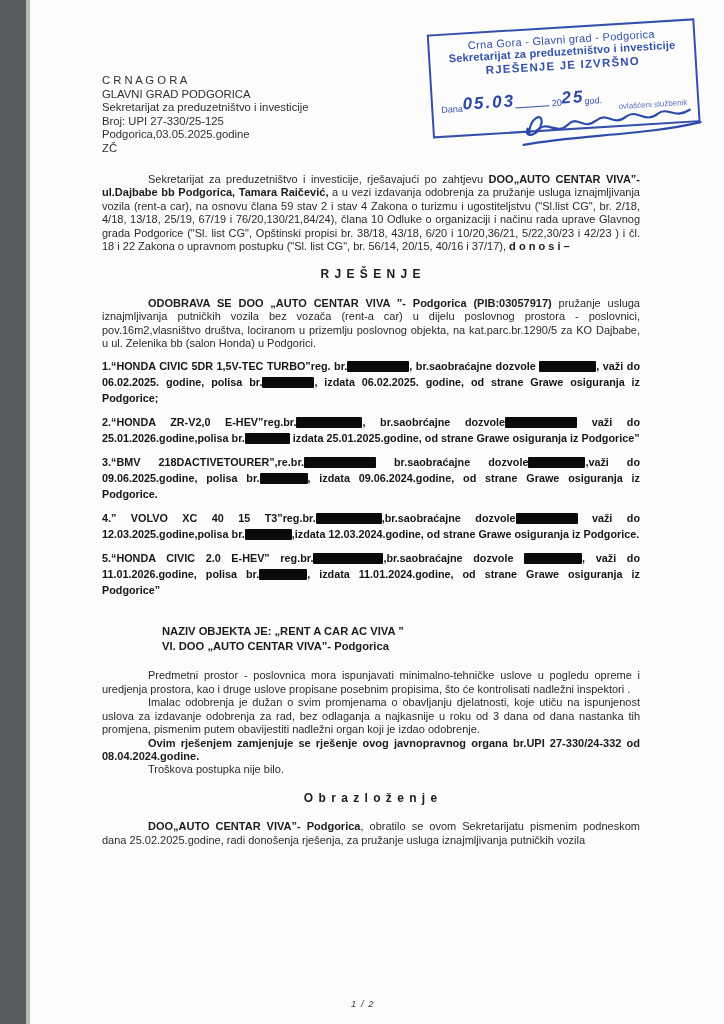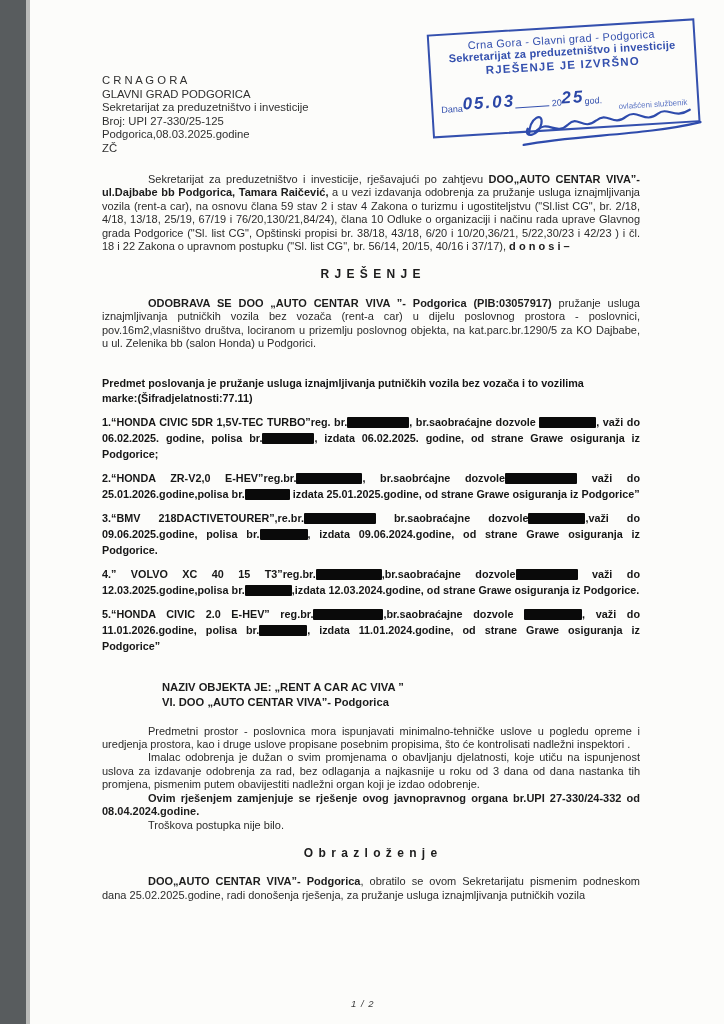--- a/index.html
+++ b/index.html
@@ -72,36 +72,32 @@
         <path d="M8,38 C60,31 130,36 186,26"></path>
       </g>
     </svg>
   </div>
 
   <div class="header-block">
     <div>C R N A  G O R A</div>
     <div>GLAVNI GRAD PODGORICA</div>
     <div>Sekretarijat za preduzetništvo i investicije</div>
     <div>Broj: UPI 27-330/25-125</div>
-    <div>Podgorica,08.03.2025.godine</div>
+    <div>Podgorica,03.05.2025.godine</div>
     <div>ZČ</div>
   </div>
 
   <div class="content">
 
     <p class="indent mt-md"><span>Sekretarijat za preduzetništvo i investicije, rješavajući po zahtjevu </span><strong>DOO„AUTO CENTAR VIVA”- ul.Dajbabe bb Podgorica, Tamara Raičević,</strong><span> a u  vezi izdavanja odobrenja za pružanje usluga iznajmljivanja vozila (rent-a car), na osnovu člana 59 stav 2 i  stav  4 Zakona o turizmu i ugostiteljstvu ("Sl.list CG", br. 2/18, 4/18, 13/18, 25/19, 67/19 i 76/20,130/21,84/24), člana 10 Odluke o organizaciji i načinu rada uprave Glavnog grada  Podgorice ("Sl. list CG", Opštinski propisi br. 38/18, 43/18, 6/20 i 10/20,36/21, 5/22,30/23 i 42/23 ) i čl. 18 i 22 Zakona o  upravnom  postupku ("Sl. list CG", br. 56/14, 20/15, 40/16 i 37/17), </span><strong>d o n o s i –</strong></p>
 
     <p class="h-center mt-md">R J E Š E N J E</p>
 
     <p class="indent mt-md"><strong>ODOBRAVA SE  DOO „AUTO CENTAR VIVA ”- Podgorica (PIB:03057917)</strong><span> pružanje usluga iznajmljivanja putničkih vozila bez vozača (rent-a car) u dijelu  poslovnog prostora - poslovnici, pov.16m2,vlasništvo društva, lociranom u prizemlju poslovnog objekta, na kat.parc.br.1290/5 za KO Dajbabe, u ul. Zelenika bb (salon Honda) u  Podgorici.</span></p>
 
-    <div class="biz mt-lg">
-      <div>Predmet poslovanja je pružanje usluga  iznajmljivanja   putničkih vozila  bez  vozača i  to vozilima</div>
-      <div>marke:(Šifradjelatnosti:77.11)</div>
-    </div>
 
     <p class="vehicle"><span>1.“HONDA CIVIC 5DR 1,5V-TEC TURBO”reg. br.</span><span class="redact" style="width:62px"></span><span>, br.saobraćajne dozvole </span><span class="redact" style="width:57px"></span><span>, važi do 06.02.2025. godine, polisa br.</span><span class="redact" style="width:52px"></span><span>, izdata 06.02.2025. godine, od strane Grawe  osiguranja iz Podgorice;</span></p>
 
     <p class="vehicle"><span>2.“HONDA ZR-V2,0 E-HEV”reg.br.</span><span class="redact" style="width:66px"></span><span>, br.saobrćajne dozvole</span><span class="redact" style="width:72px"></span><span> važi do 25.01.2026.godine,polisa br.</span><span class="redact" style="width:45px"></span><span> izdata 25.01.2025.godine, od strane Grawe  osiguranja iz Podgorice”</span></p>
 
     <p class="vehicle"><span>3.“BMV  218DACTIVETOURER”,re.br.</span><span class="redact" style="width:72px"></span><span> br.saobraćajne dozvole</span><span class="redact" style="width:57px"></span><span>,važi do 09.06.2025.godine, polisa br.</span><span class="redact" style="width:48px"></span><span>, izdata 09.06.2024.godine, od strane Grawe  osiguranja iz Podgorice.</span></p>
 
     <p class="vehicle"><span>4.” VOLVO XC 40 15 T3”reg.br.</span><span class="redact" style="width:66px"></span><span>,br.saobraćajne dozvole</span><span class="redact" style="width:62px"></span><span> važi do 12.03.2025.godine,polisa br.</span><span class="redact" style="width:47px"></span><span>,izdata 12.03.2024.godine, od strane Grawe  osiguranja iz Podgorice.</span></p>
 
     <p class="vehicle"><span>5.“HONDA CIVIC 2.0 E-HEV” reg.br.</span><span class="redact" style="width:70px"></span><span>,br.saobraćajne dozvole </span><span class="redact" style="width:58px"></span><span>, važi do 11.01.2026.godine, polisa br.</span><span class="redact" style="width:48px"></span><span>, izdata 11.01.2024.godine, od strane Grawe  osiguranja iz Podgorice”</span></p>

